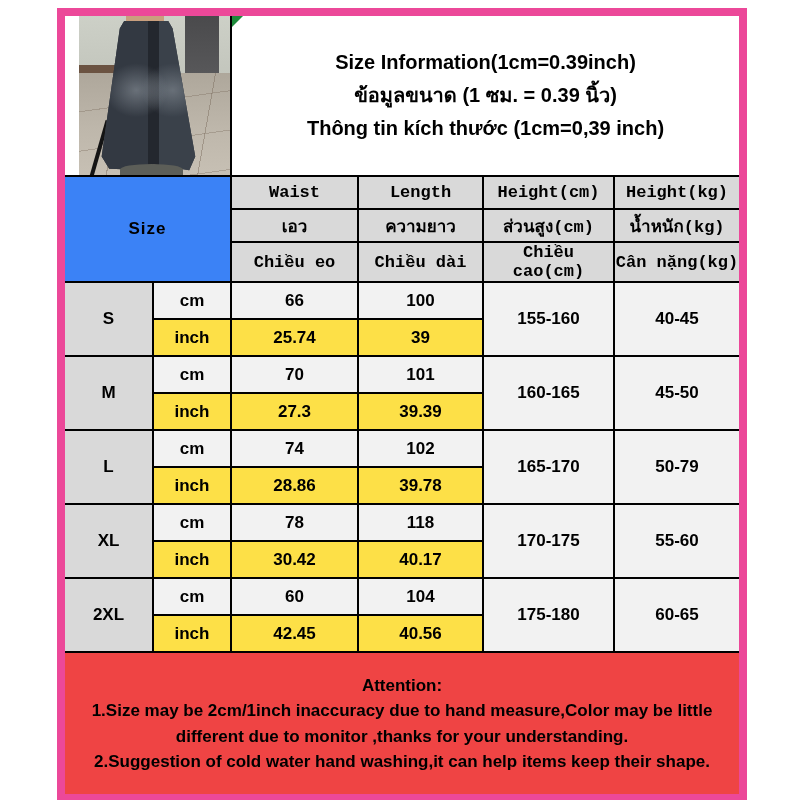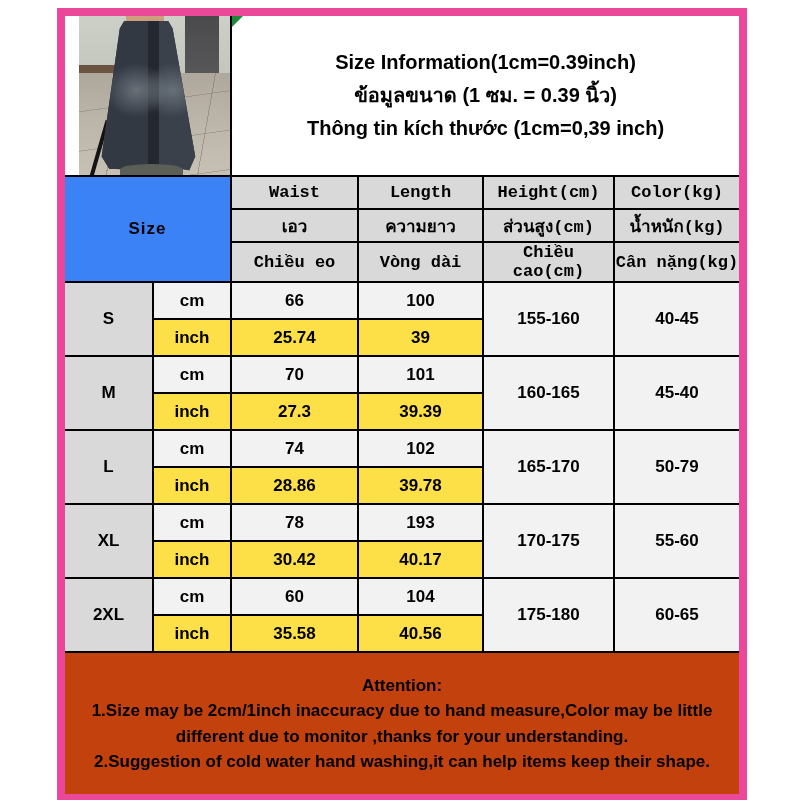--- a/index.html
+++ b/index.html
@@ -37,21 +37,21 @@
   tr.r-att    { height: 146px; }
 
   td.photo-cell { background: #ffffff; vertical-align: top; }
   td.title-cell { background: #ffffff; position: relative; }
   td.hdr        { background: #d9d9d9; font-family: Liberation Mono, monospace; }
   td.size-big   { background: #3b82f6; font-size: 30px; letter-spacing: 1px; }
   td.size-name  { background: #d9d9d9; font-size: 18px; }
   td.shade      { background: #f2f2f2; }
   td.plain      { background: #fde047; }
   td.att-cell   {
-    background: #c2410c;
+    background: #ef4444;
     vertical-align: top;
     text-align: left;
     font-weight: normal;
     font-size: 17px;
     padding: 2px 6px 0 6px;
     line-height: 1.5;
   }
   .title-line { font-size: 20px; font-weight: bold; line-height: 33px; }
   .green-tri {
     position: absolute;
@@ -148,31 +148,31 @@
         <div class="title-line">ข้อมูลขนาด (1 ซม. = 0.39 นิ้ว)</div>
         <div class="title-line">Thông tin kích thước (1cm=0,39 inch)</div>
       </td>
     </tr>
 
     <tr class="r-head">
       <td class="size-big" colspan="2" rowspan="3">Size</td>
       <td class="hdr">Waist</td>
       <td class="hdr">Length</td>
       <td class="hdr">Height(cm)</td>
-      <td class="hdr">Color(kg)</td>
+      <td class="hdr">Height(kg)</td>
     </tr>
     <tr class="r-head">
       <td class="hdr">เอว</td>
       <td class="hdr">ความยาว</td>
       <td class="hdr">ส่วนสูง(cm)</td>
       <td class="hdr">น้ำหนัก(kg)</td>
     </tr>
     <tr class="r-head">
       <td class="hdr">Chiều eo</td>
-      <td class="hdr">Vòng dài</td>
+      <td class="hdr">Chiều dài</td>
       <td class="hdr">Chiều cao(cm)</td>
       <td class="hdr">Cân nặng(kg)</td>
     </tr>
 
     <tr class="r-data">
       <td class="size-name" rowspan="2">S</td>
       <td class="shade">cm</td>
       <td class="shade">66</td>
       <td class="shade">100</td>
       <td class="shade" rowspan="2">155-160</td>
@@ -183,21 +183,21 @@
       <td class="plain">25.74</td>
       <td class="plain">39</td>
     </tr>
 
     <tr class="r-data">
       <td class="size-name" rowspan="2">M</td>
       <td class="shade">cm</td>
       <td class="shade">70</td>
       <td class="shade">101</td>
       <td class="shade" rowspan="2">160-165</td>
-      <td class="shade" rowspan="2">45-40</td>
+      <td class="shade" rowspan="2">45-50</td>
     </tr>
     <tr class="r-data">
       <td class="plain">inch</td>
       <td class="plain">27.3</td>
       <td class="plain">39.39</td>
     </tr>
 
     <tr class="r-data">
       <td class="size-name" rowspan="2">L</td>
       <td class="shade">cm</td>
@@ -209,41 +209,41 @@
     <tr class="r-data">
       <td class="plain">inch</td>
       <td class="plain">28.86</td>
       <td class="plain">39.78</td>
     </tr>
 
     <tr class="r-data">
       <td class="size-name" rowspan="2">XL</td>
       <td class="shade">cm</td>
       <td class="shade">78</td>
-      <td class="shade">193</td>
+      <td class="shade">118</td>
       <td class="shade" rowspan="2">170-175</td>
       <td class="shade" rowspan="2">55-60</td>
     </tr>
     <tr class="r-data">
       <td class="plain">inch</td>
       <td class="plain">30.42</td>
       <td class="plain">40.17</td>
     </tr>
 
     <tr class="r-data">
       <td class="size-name" rowspan="2">2XL</td>
       <td class="shade">cm</td>
       <td class="shade">60</td>
       <td class="shade">104</td>
       <td class="shade" rowspan="2">175-180</td>
       <td class="shade" rowspan="2">60-65</td>
     </tr>
     <tr class="r-data">
       <td class="plain">inch</td>
-      <td class="plain">35.58</td>
+      <td class="plain">42.45</td>
       <td class="plain">40.56</td>
     </tr>
 
     <tr class="r-att">
       <td class="att-cell" colspan="6">
         <div>Attention:</div>
         <div>1.Size may be 2cm/1inch inaccuracy due to hand measure,Color may be little different due to monitor ,thanks for your understanding.</div>
         <div>2.Suggestion of cold water hand washing,it can help items keep their shape.</div>
       </td>
     </tr>

